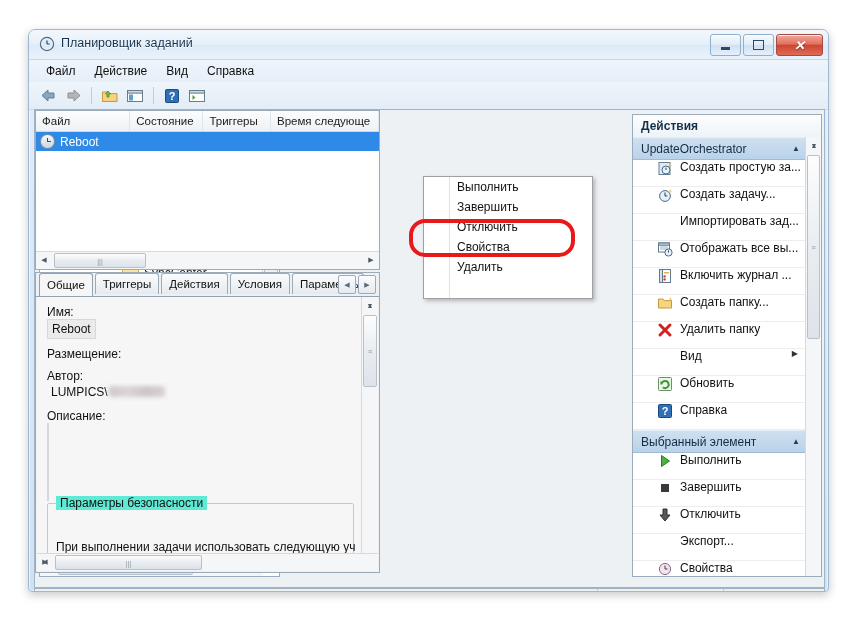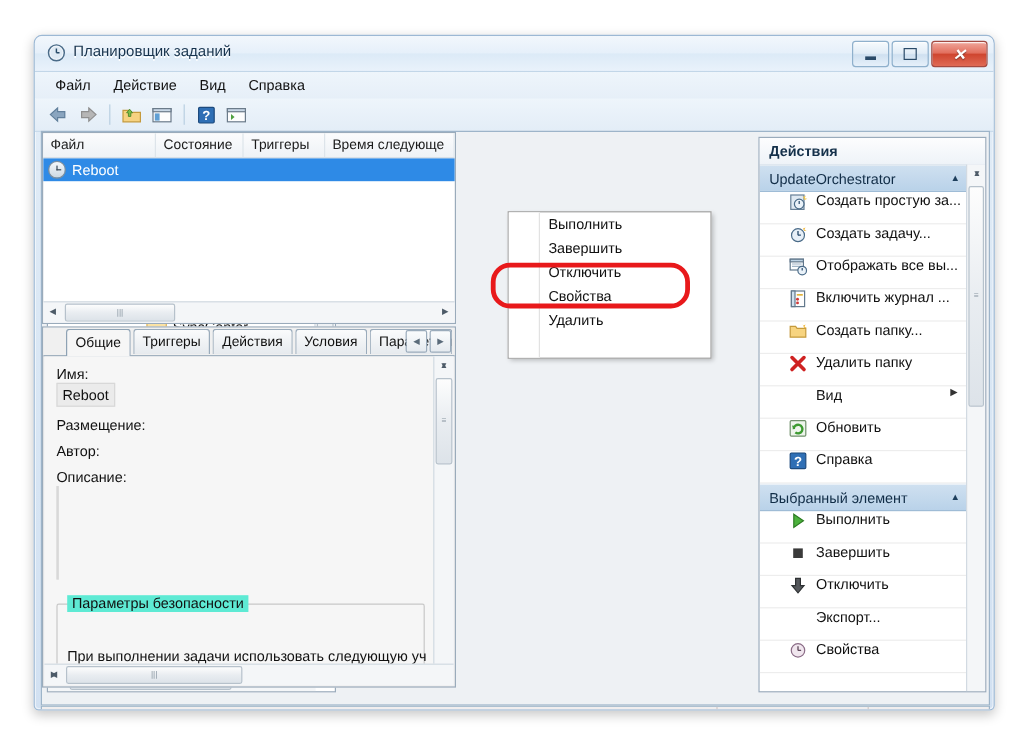--- a/index.html
+++ b/index.html
@@ -151,21 +151,21 @@
     content:"";position:absolute;left:6px;top:6px;width:3.5px;height:1px;background:#3a4a58;
   }
 
   
   .detail-box{
     position:absolute;left:0;top:162px;width:343px;height:299px;
     background:#f0f0f0;border:1px solid #9aabbb;overflow:hidden;
   }
   .tabstrip{
     position:relative;height:23px;background:#f0f0f0;
-    display:flex;align-items:center;padding-left:19px;
+    display:flex;align-items:flex-start;padding-left:3px;
     border-bottom:1px solid #8ea2b4;
   }
   .tab{
     height:20px;padding:0 7px;margin-right:2px;display:flex;align-items:center;
     font-size:11.5px;color:#111;white-space:nowrap;
     background:linear-gradient(180deg,#fafbfc,#e6eaee);
     border:1px solid #9aabbb;border-bottom:none;border-radius:3px 3px 0 0;
   }
   .tab.active{
     height:22px;background:#f6f6f6;border-color:#8ea2b4;
@@ -489,20 +489,21 @@
           <div class="detail-body">
             <div class="field-row">
               <div class="field-lbl">Имя:</div>
               <div class="field-val">Reboot</div>
             </div>
             <div class="field-row">
               <div class="field-lbl">Размещение:</div>
             </div>
             <div class="field-row">
               <div class="field-lbl">Автор:</div>
+              <div class="field-val plain"><span>LUMPICS\</span><span class="blur"></span></div>
             </div>
             <div class="field-row">
               <div class="field-lbl">Описание:</div>
               <div class="desc-box"></div>
             </div>
 
             <div class="group">
               <div class="group-title">Параметры безопасности</div>
               <div class="group-text">При выполнении задачи использовать следующую уч</div>
             </div>
@@ -549,20 +550,24 @@
                 <svg width="16" height="16" viewBox="0 0 16 16">
                   <circle cx="8" cy="9" r="5.4" fill="#e7eff7" stroke="#4a6b88" stroke-width="1"></circle>
                   <line x1="8" y1="9" x2="8" y2="5.6" stroke="#27496b" stroke-width="1.1"></line>
                   <line x1="8" y1="9" x2="10.4" y2="9" stroke="#27496b" stroke-width="1.1"></line>
                   <path d="M11.2 1.6 l1 1.8 2 -.9 -.9 1.9 1.9 .4 -2 .8" fill="#f0b93f"></path>
                 </svg>
               </span>
               <span>Создать задачу...</span>
             </div>
             <div class="act-item">
+              <span class="ai"></span>
+              <span>Импортировать зад...</span>
+            </div>
+            <div class="act-item">
               <span class="ai">
                 <svg width="16" height="16" viewBox="0 0 16 16">
                   <rect x="1.5" y="2" width="11" height="9" fill="#fbfdfe" stroke="#62788c" stroke-width="1"></rect>
                   <rect x="1.5" y="2" width="11" height="2.2" fill="#bcd2e4" stroke="#62788c" stroke-width="1"></rect>
                   <line x1="3" y1="6" x2="11" y2="6" stroke="#9fb4c6" stroke-width="1"></line>
                   <line x1="3" y1="8" x2="11" y2="8" stroke="#9fb4c6" stroke-width="1"></line>
                   <circle cx="11.5" cy="11.5" r="3.6" fill="#eaf2f9" stroke="#4a6b88" stroke-width="1"></circle>
                   <line x1="11.5" y1="11.5" x2="11.5" y2="9.4" stroke="#27496b" stroke-width="1"></line>
                 </svg>
               </span>

